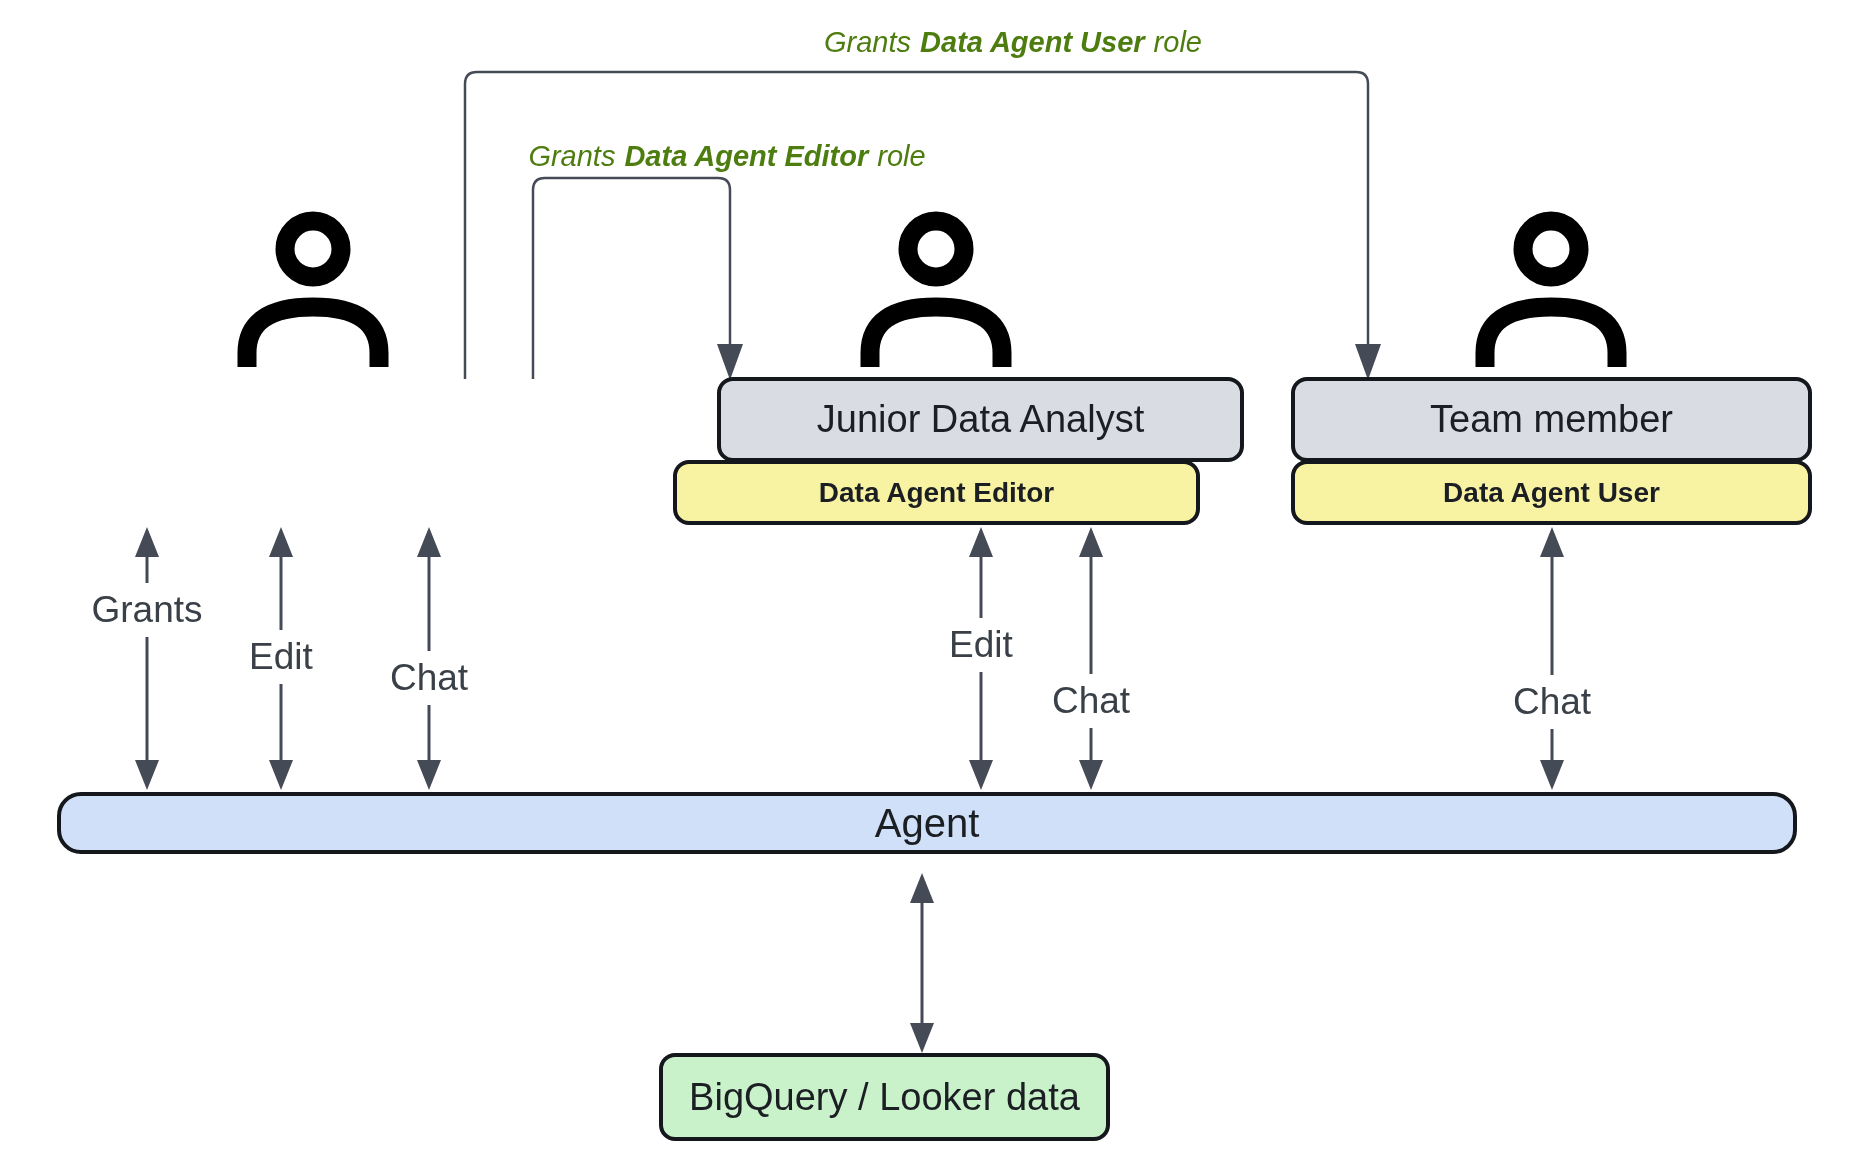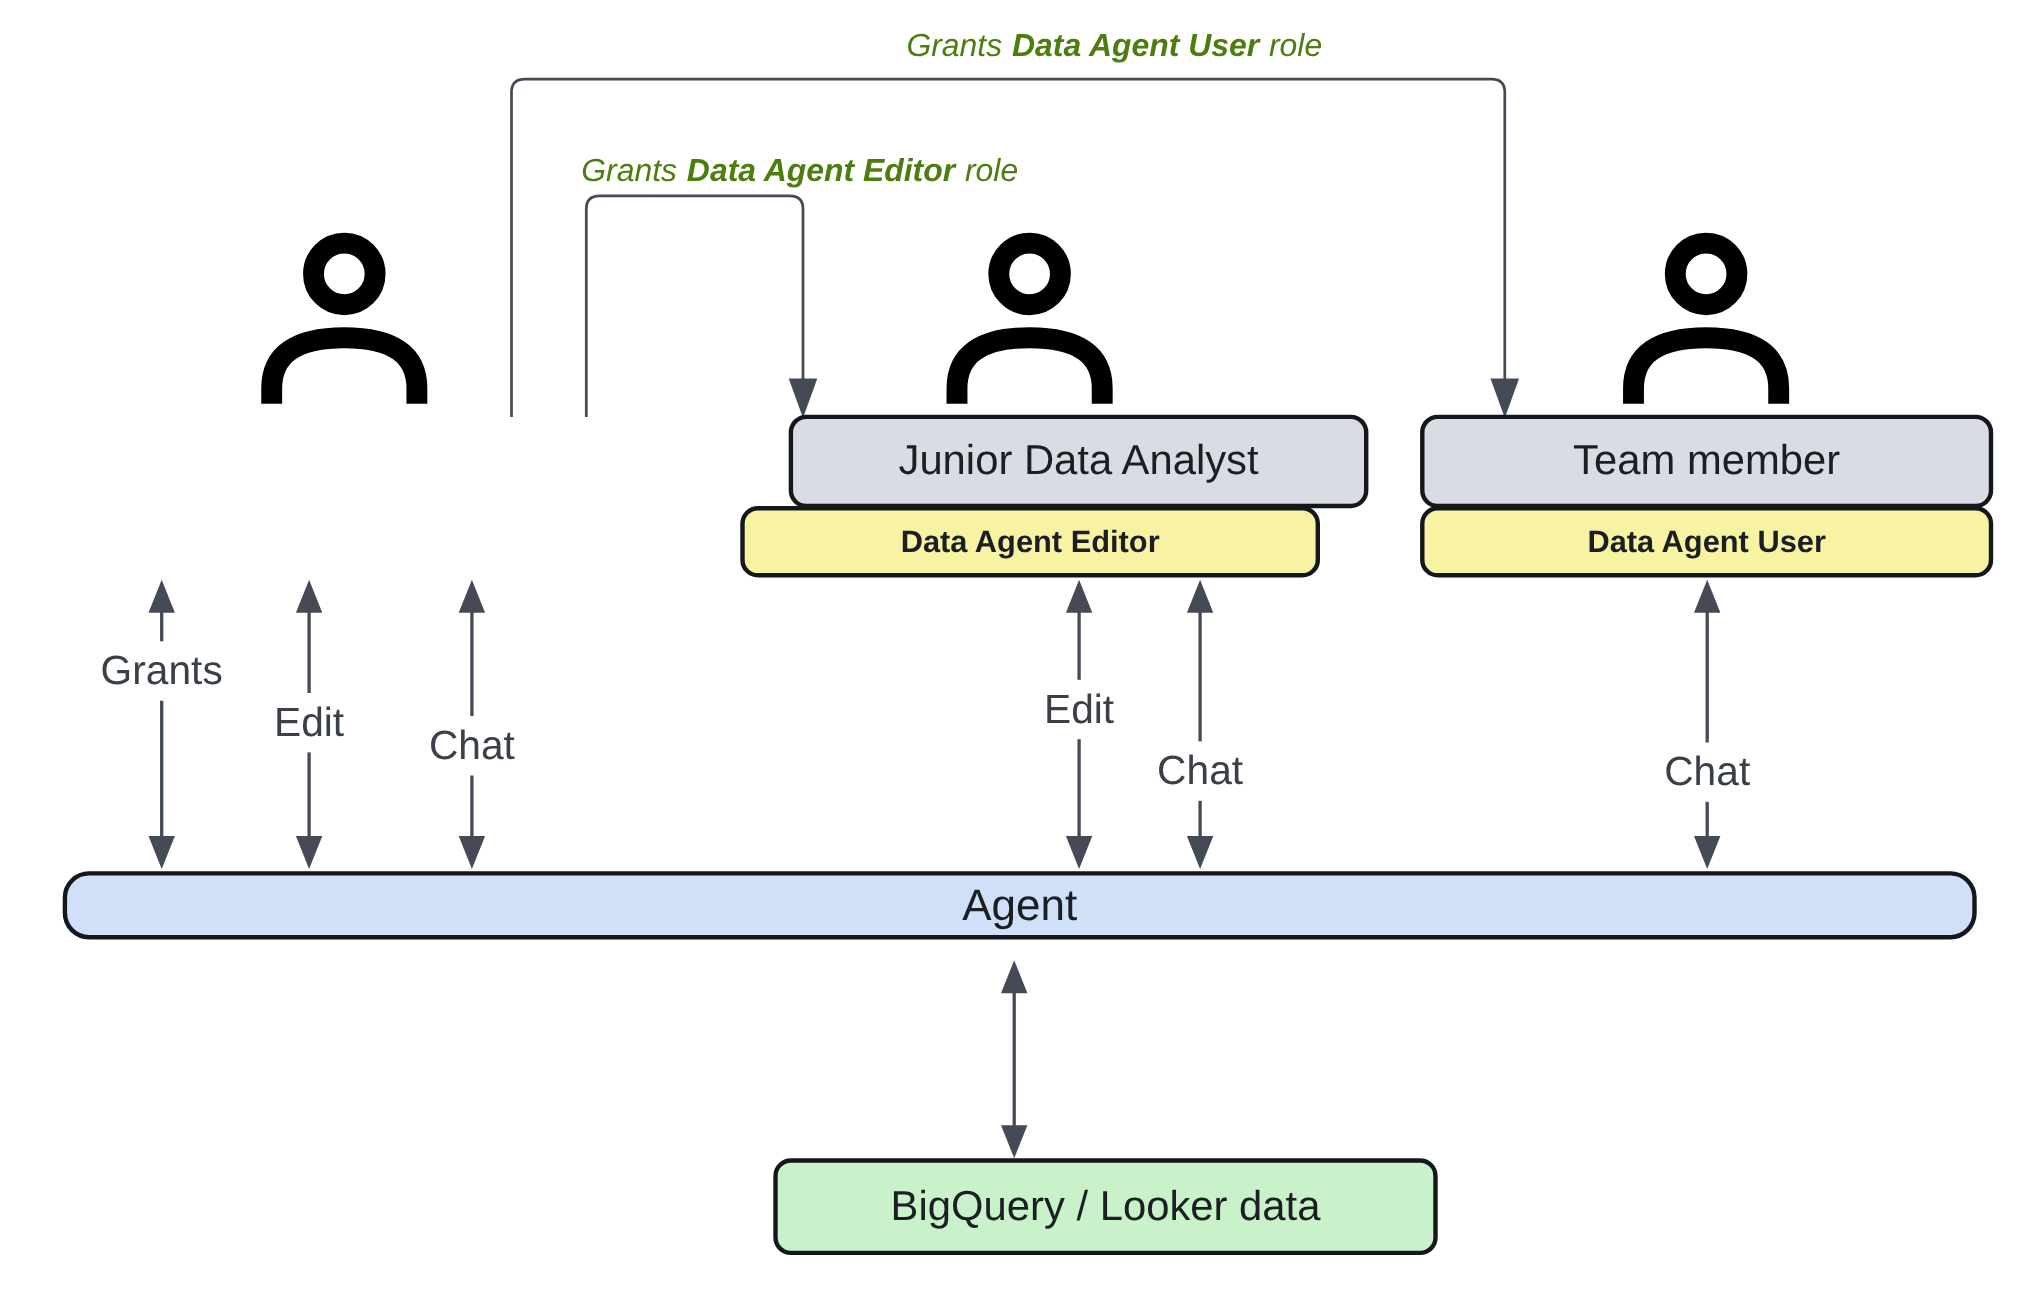--- a/index.html
+++ b/index.html
@@ -16,21 +16,21 @@
   .grant-label b{font-weight:700;}
 
   .person{position:absolute;width:160px;height:162px;}
 
   .box{position:absolute;box-sizing:border-box;border:4px solid var(--border);border-radius:16px;
        display:flex;align-items:center;justify-content:center;text-align:center;background:#fff;}
   .actor-box{height:85px;background:var(--actor-fill);font-size:38px;}
   .role-box{height:65px;background:var(--role-fill);font-weight:700;font-size:28px;white-space:pre-line;line-height:1.18;}
   .role-box.two-line{font-size:24px;}
   .agent-bar{left:57px;top:792px;width:1740px;height:62px;background:var(--agent-fill);font-size:40px;border-radius:24px;}
-  .datastore-box{left:659px;top:1053px;width:604px;height:88px;background:var(--datastore-fill);font-size:38px;margin-left:44px;}
+  .datastore-box{left:659px;top:1053px;width:451px;height:88px;background:var(--datastore-fill);font-size:38px;}
 
   .varrow{position:absolute;width:30px;transform:translateX(-50%);}
   .varrow .line{position:absolute;left:50%;top:8px;bottom:8px;width:3px;transform:translateX(-50%);background:var(--line);}
   .varrow .head-up{position:absolute;top:0;left:50%;transform:translateX(-50%);width:0;height:0;
       border-left:12px solid transparent;border-right:12px solid transparent;border-bottom:30px solid var(--line);}
   .varrow .head-down{position:absolute;bottom:0;left:50%;transform:translateX(-50%);width:0;height:0;
       border-left:12px solid transparent;border-right:12px solid transparent;border-top:30px solid var(--line);}
   .action-label{position:absolute;left:50%;transform:translate(-50%,-50%);background:#fff;
       padding:6px 8px;font-size:37px;color:#3a4047;white-space:nowrap;}
 </style>

